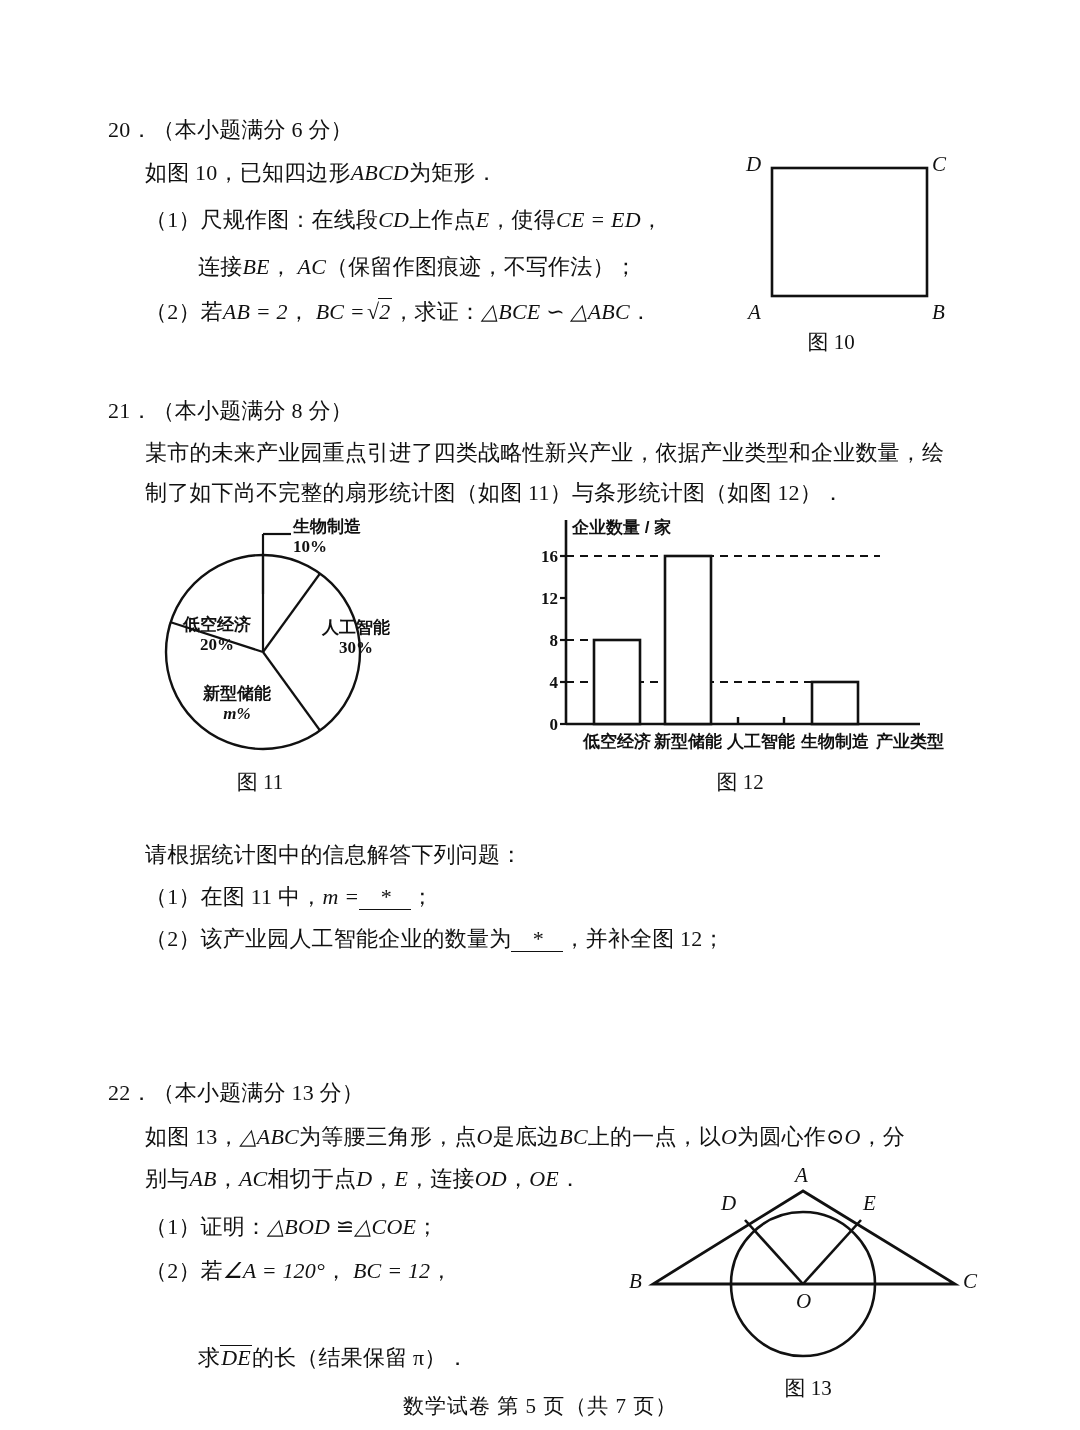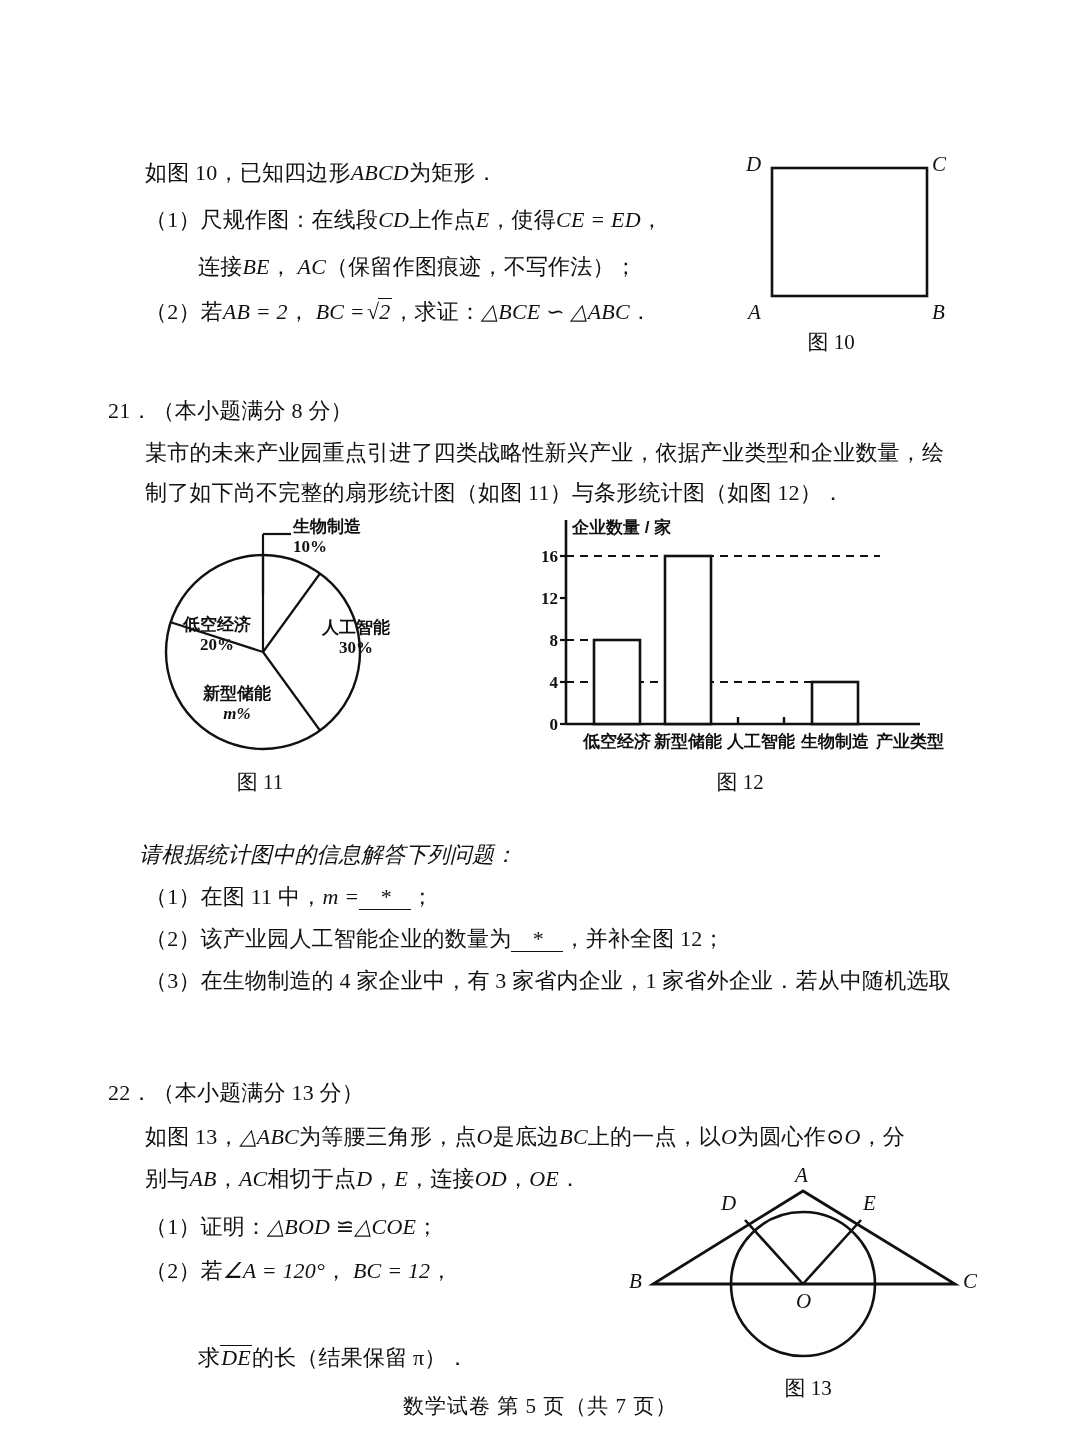--- a/index.html
+++ b/index.html
@@ -122,20 +122,23 @@
     font-family: "Liberation Serif", serif;
     white-space: nowrap;
   }
   svg { display: block; overflow: visible; }
 </style>
 </head>
 <body>
 
 <div class="page">
 
+  <div class="qnum" style="left:108px; top:115px;">
+    <span>20．</span><span>（本小题满分 6 分）</span>
+  </div>
 
   <div class="line" style="left:145px; top:158px;">
     <span>如图 10，已知四边形</span><span class="ital">ABCD</span><span>为矩形．</span>
   </div>
 
   <div class="line" style="left:145px; top:205px;">
     <span>（1）尺规作图：在线段</span><span class="ital">CD</span><span>上作点</span><span class="ital">E</span><span>，使得</span><span class="ital">CE = ED</span><span>，</span>
   </div>
 
   <div class="line" style="left:198px; top:252px;text-align:right;">
@@ -239,31 +242,30 @@
     <div class="bar-ytick" style="left:6px; top:35px; width:32px;">16</div>
 
     <div class="bar-xtick" style="left:55px; top:218px; width:84px;">低空经济</div>
     <div class="bar-xtick" style="left:126px; top:218px; width:84px;">新型储能</div>
     <div class="bar-xtick" style="left:199px; top:218px; width:84px;">人工智能</div>
     <div class="bar-xtick" style="left:273px; top:218px; width:84px;">生物制造</div>
     <div class="bar-xtick" style="left:348px; top:218px; width:84px;">产业类型</div>
   </div>
   <div class="caption" style="left:660px; top:768px; width:160px;">图 12</div>
 
-  <div class="line" style="left:139px; top:840px;font-style:italic;">请根据统计图中的信息解答下列问题：</div>
+  <div class="line" style="left:145px; top:840px;">请根据统计图中的信息解答下列问题：</div>
 
   <div class="line" style="left:145px; top:882px;">
     <span>（1）在图 11 中，</span><span class="ital">m =</span><span class="blank">*</span><span>；</span>
   </div>
 
   <div class="line" style="left:145px; top:924px;">
     <span>（2）该产业园人工智能企业的数量为</span><span class="blank">*</span><span>，并补全图 12；</span>
   </div>
 
-  <div class="line" style="left:145px; top:966px;">（3）在生物制造的 4 家企业中，有 3 家省内企业，1 家省外企业．若从中随机选取</div>
 
   <div class="qnum" style="left:108px; top:1078px;">
     <span>22．</span><span>（本小题满分 13 分）</span>
   </div>
 
   <div class="line" style="left:145px; top:1122px;">
     <span>如图 13，</span><span class="ital">△ABC</span><span>为等腰三角形，点</span><span class="ital">O</span><span>是底边</span><span class="ital">BC</span><span>上的一点，以</span><span class="ital">O</span><span>为圆心作⊙</span><span class="ital">O</span><span>，分</span>
   </div>
 
   <div class="line" style="left:145px; top:1164px;">

